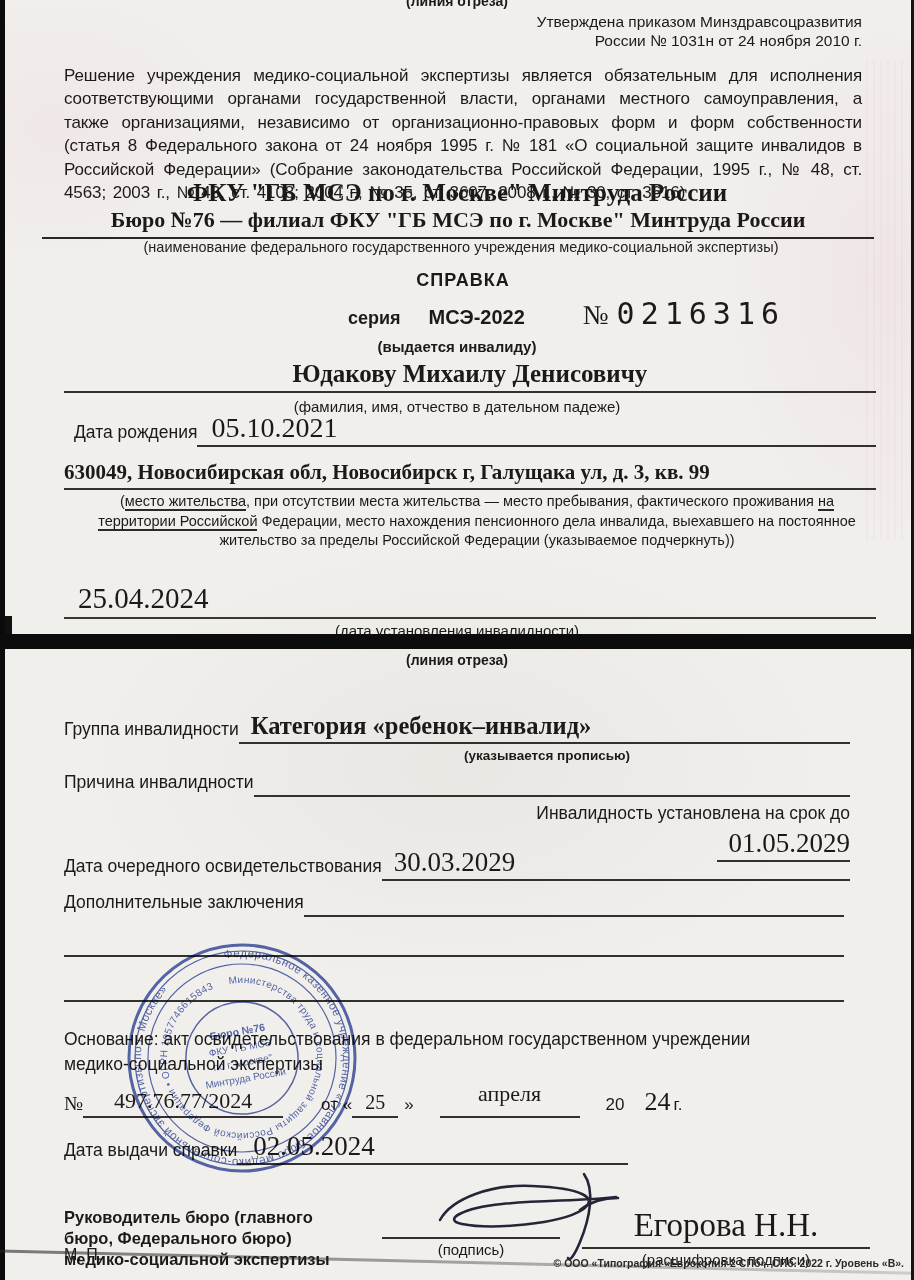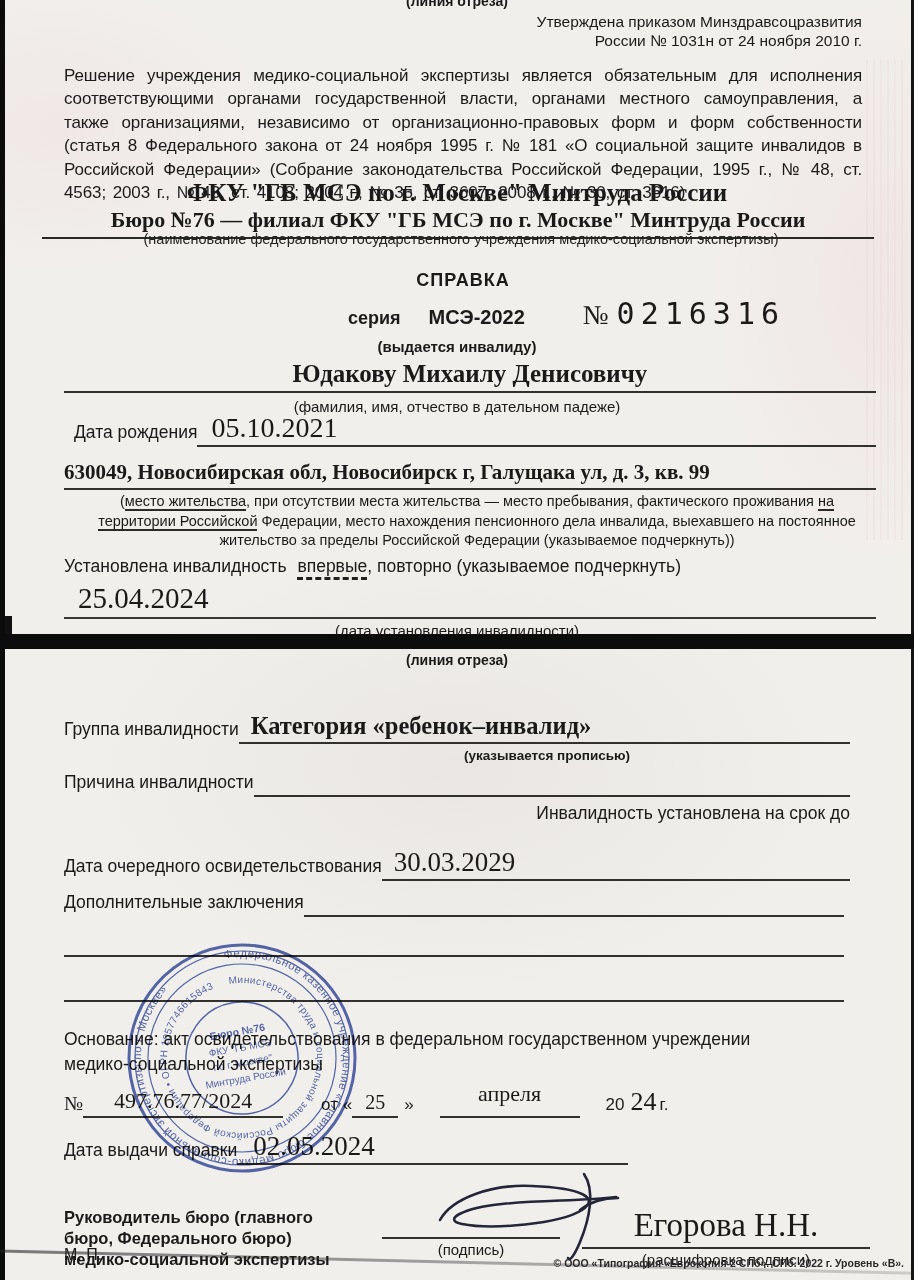--- a/index.html
+++ b/index.html
@@ -30,21 +30,21 @@
               font-size:14px; font-weight:600; }
   .approval { position:absolute; top:12px; right:52px; text-align:right;
               font-size:15.5px; line-height:19px; white-space:pre-line; }
   .legal { position:absolute; top:64px; left:64px; width:798px; font-size:17px;
            line-height:23.4px; text-align:justify; letter-spacing:-0.1px; word-spacing:2px; }
   .org1 { position:absolute; top:179px; left:0; right:0; text-align:center;
           font-family:"Liberation Serif", serif; font-weight:bold; font-size:25px; }
   .org2 { position:absolute; top:207px; left:42px; right:40px; text-align:center;
           font-family:"Liberation Serif", serif; font-weight:bold; font-size:22px;
           border-bottom:2.5px solid #2a2825; padding-bottom:4px; }
-  .orgcap { position:absolute; top:231px; left:0; right:0; text-align:center; font-size:14.5px;padding-left:8px; }
+  .orgcap { position:absolute; top:239px; left:0; right:0; text-align:center; font-size:14.5px;padding-left:8px; }
   .title { position:absolute; top:270px; left:0; right:0; text-align:center;
            font-size:18px; font-weight:bold; letter-spacing:1px;padding-left:12px; }
   .series { position:absolute; top:296px; left:348px; display:flex; align-items:baseline; }
   .series .s-label { font-size:18px; font-weight:bold; }
   .series .s-value { font-size:20px; font-weight:bold; margin-left:28px; }
   .series .n-sign  { font-size:27px; font-family:"Liberation Serif", serif; margin-left:58px; }
   .series .n-value { font-size:30px; font-family:"DejaVu Sans Mono", monospace;
                      letter-spacing:6px; margin-left:8px; }
   .issuedcap { position:absolute; top:338px; left:0; right:0; text-align:center;
                font-size:15px; font-weight:600; }
@@ -90,21 +90,21 @@
   .act-row { position:absolute; top:432px; left:64px; right:40px;
              display:flex; align-items:flex-end; font-size:17px; }
   .act-row .seg { border-bottom:2px solid #33312d; text-align:center; }
   .act-row .sign { font-size:20px; font-family:"Liberation Serif", serif; padding-bottom:3px; }
   .act-row .no { width:200px; font-size:22px; padding-bottom:2px; }
   .act-row .from { margin-left:38px; padding-bottom:3px; }
   .act-row .day { width:46px; font-size:20px; padding-bottom:2px; }
   .act-row .q { margin-left:6px; padding-bottom:3px; }
   .act-row .month { width:140px; margin-left:26px; font-size:22px; padding-bottom:9px; }
   .act-row .yy { margin-left:26px; padding-bottom:3px; }
-  .act-row .year { font-size:26px; margin-left:6px; padding-bottom:1px; }
+  .act-row .year { font-size:26px; margin-left:20px; padding-bottom:1px; }
   .act-row .g { margin-left:3px; padding-bottom:3px; }
   .issue-row { position:absolute; top:482px; left:64px; }
   .issue-row .seg { width:375px; border-bottom:2.5px solid #33312d;
                     font-size:27px; padding:0 0 1px 16px; }
   .sig-row { position:absolute; top:558px; left:64px; right:44px;
              display:flex; }
   .sig-left { width:308px; font-size:16.5px; font-weight:bold; line-height:21px;
               white-space:pre-line; margin-bottom:18px; }
   .sig-mid { flex:1; margin-left:10px; }
   .sig-mid .line { border-bottom:2px solid #33312d; height:30px; }
@@ -155,24 +155,20 @@
     <div class="namecap">(фамилия, имя, отчество в дательном падеже)</div>
 
     <div class="birth-row field-row">
       <span class="lbl">Дата рождения</span>
       <span class="fill serifv val">05.10.2021</span>
     </div>
 
     <div class="addr-row">630049, Новосибирская обл, Новосибирск г, Галущака ул, д. 3, кв. 99</div>
     <div class="addrcap"><span>(</span><span class="u-mark">место жительства</span><span>, при отсутствии места жительства — место пребывания, фактического проживания </span><span class="u-mark">на территории Российской</span><span> Федерации, место нахождения пенсионного дела инвалида, выехавшего на постоянное жительство за пределы Российской Федерации (указываемое подчеркнуть))</span></div>
 
-    <div class="estab-row">
-      <span>Установлена инвалидность</span>
-      <span class="dashed-u" style="margin-left:6px;">впервые</span><span>, повторно (указываемое подчеркнуть)</span>
-    </div>
     <div class="estab-date-row serifv">25.04.2024</div>
     <div class="estabcap">(дата установления инвалидности)</div>
   </section>
 
   <div class="sep"></div>
 
   <section class="p2">
     <div class="cutline2">(линия отреза)</div>
 
     <div class="group-row field-row">
@@ -181,20 +177,21 @@
     </div>
     <div class="groupcap">(указывается прописью)</div>
 
     <div class="cause-row field-row">
       <span class="lbl">Причина инвалидности</span>
       <span class="fill"></span>
     </div>
 
     <div class="term-row field-row">
       <span class="lbl">Инвалидность установлена на срок до</span>
+      <span class="fill serifv val">01.05.2029</span>
     </div>
 
     <div class="exam-row field-row">
       <span class="lbl">Дата очередного освидетельствования</span>
       <span class="fill serifv val">30.03.2029</span>
     </div>
 
     <div class="addl-row field-row">
       <span class="lbl">Дополнительные заключения</span>
       <span class="fill"></span>

